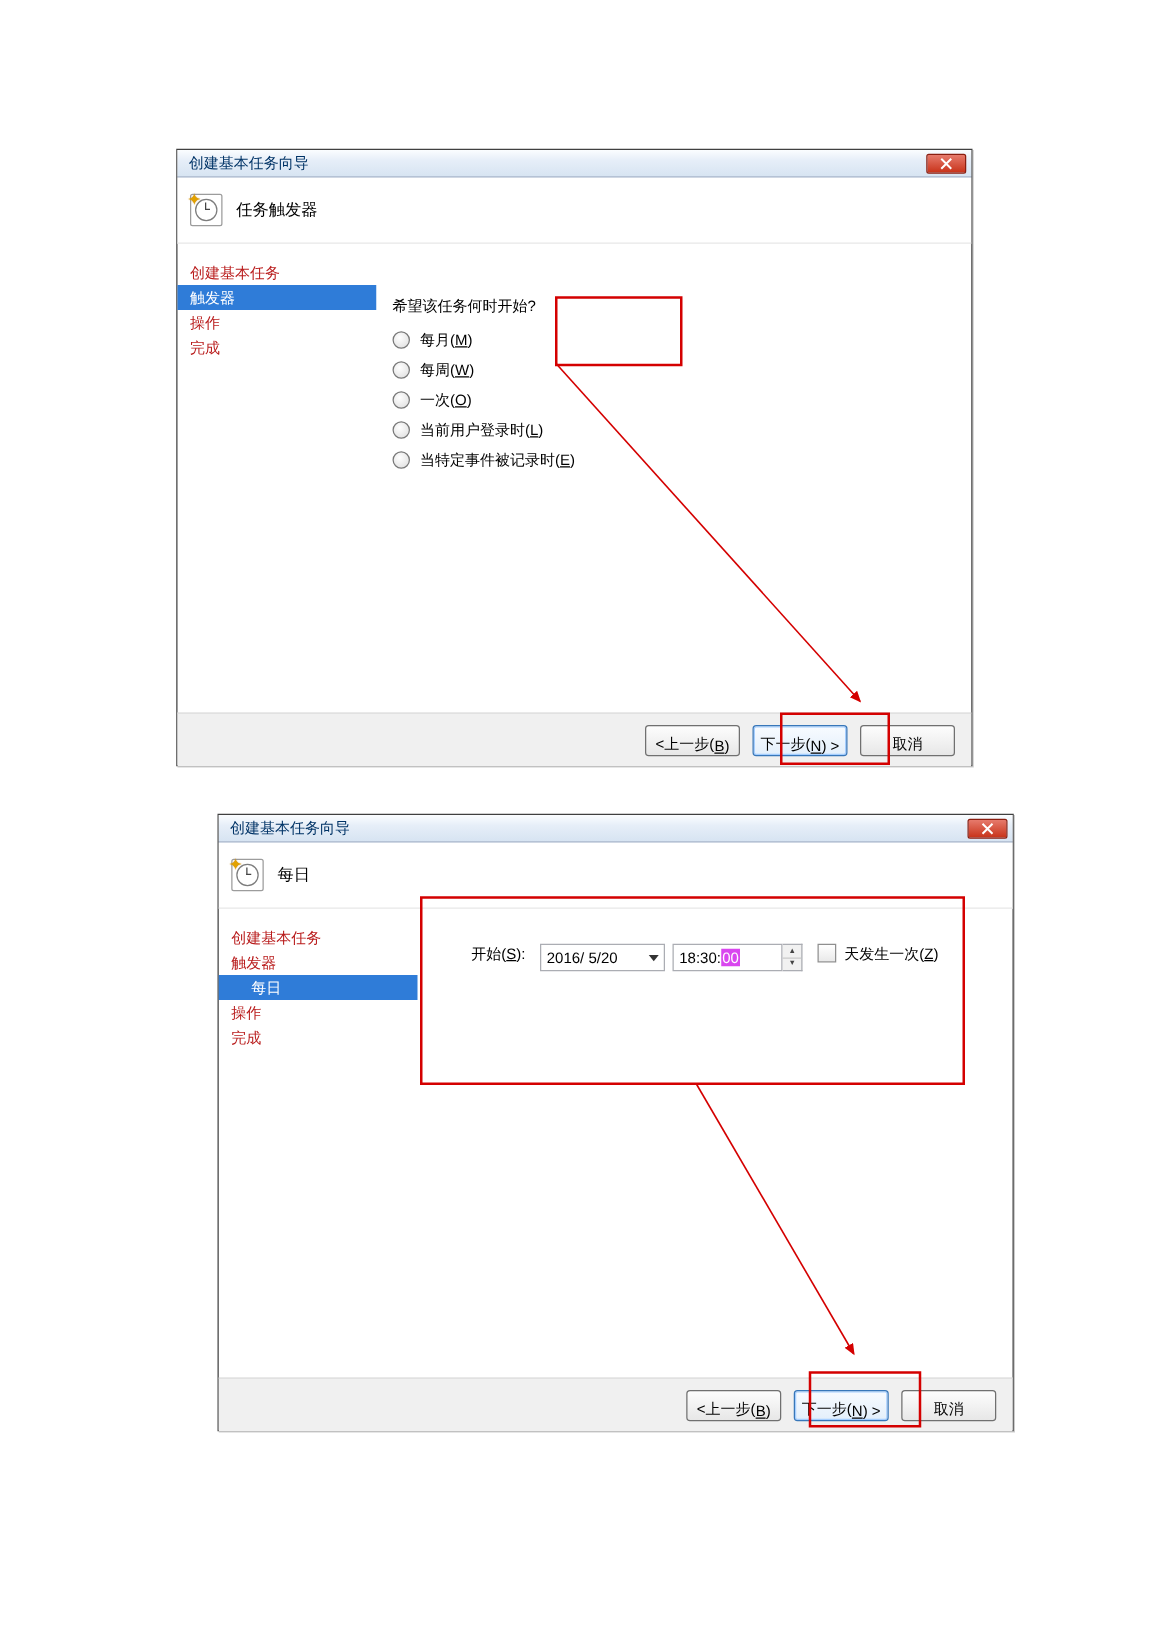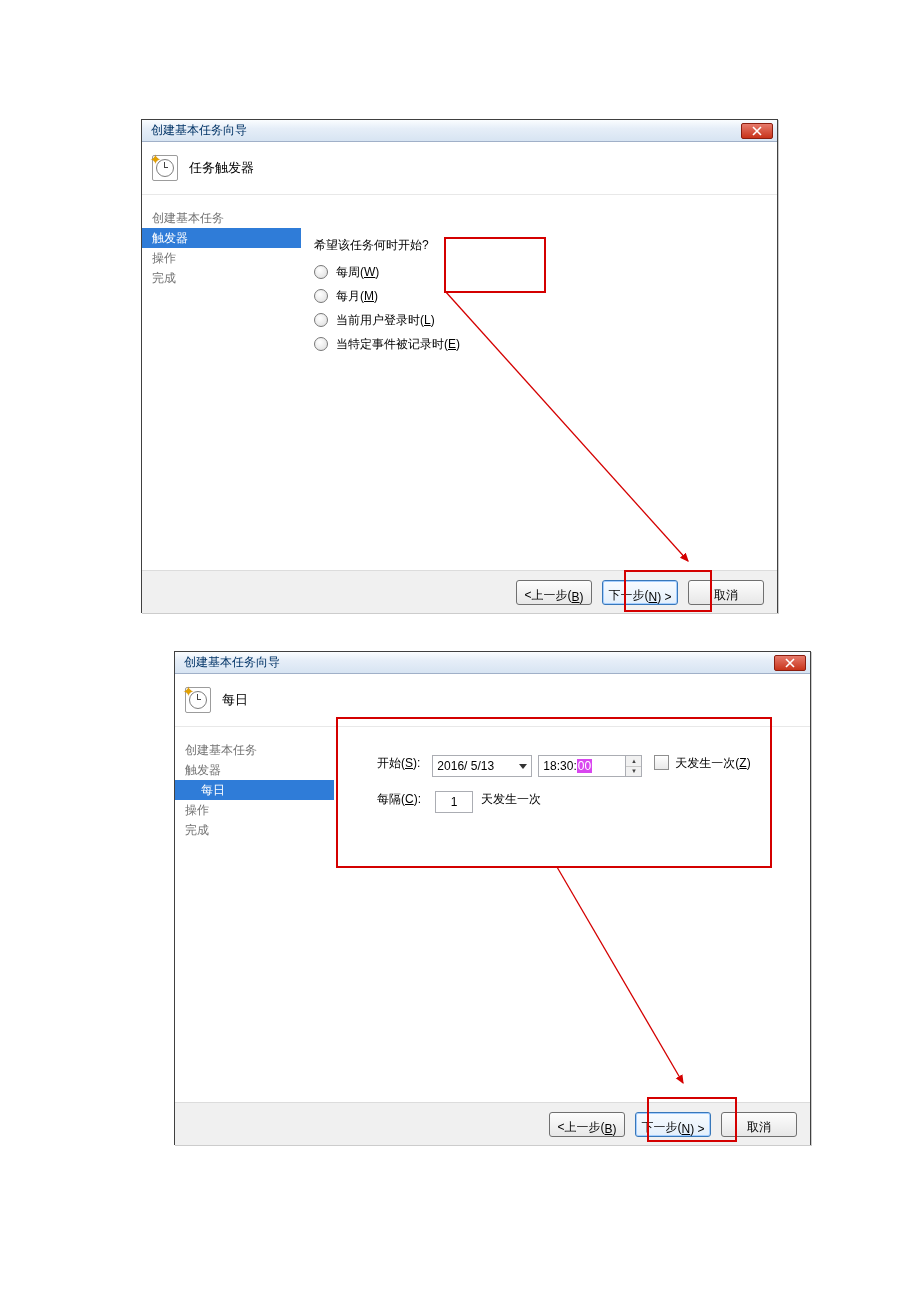--- a/index.html
+++ b/index.html
@@ -65,21 +65,21 @@
   }
   .head-icon .clock::before { content:""; position:absolute; left:7px; top:2px; width:1px; height:6px; background:#444;}
   .head-icon .clock::after { content:""; position:absolute; left:7px; top:7px; width:4px; height:1px; background:#444;}
   .head-icon .star {
     position:absolute; left:-3px; top:-4px;
     color:#e2a100; font-size:13px; text-shadow:0 0 1px #c27c00;
   }
   .head-title { font-size: 13px; font-family: Liberation Serif, serif; }
   .body-area { display: flex; }
   .sidebar { width: 159px; padding-top: 13px; }
-  .side-item { height: 20px; line-height: 20px; padding-left: 10px; color:#737373;}
+  .side-item { height: 20px; line-height: 20px; padding-left: 10px; color:#b91c1c;}
   .side-item.sub { padding-left: 26px; }
   .side-item.selected { background: #2f7cd8; color: #fff; }
   .content { flex: 1; padding: 13px 0 0 13px; position: relative; }
   .opt-row { height: 24px; display: flex; align-items: center; gap: 8px; }
   .radio {
     width: 12px; height: 12px; border: 1px solid #787878; border-radius: 50%;
     background: radial-gradient(circle at 40% 35%,#fff,#dcdcdc); display:inline-block; position:relative;
   }
   .radio.checked::after{
     content:""; position:absolute; left:3px; top:3px; width:6px; height:6px;
@@ -147,25 +147,29 @@
         <div class="side-item">创建基本任务</div>
         <div class="side-item selected">触发器</div>
         <div class="side-item">操作</div>
         <div class="side-item">完成</div>
       </div>
     <div class="content">
       <div style="margin-bottom:6px;margin-top:29px;">希望该任务何时开始?</div>
       <div id="opts1">
           <div class="opt-row">
             <span class="radio"></span>
+            <span>每月(<span class="underline">M</span>)</span>
+          </div>
+          <div class="opt-row">
+            <span class="radio"></span>
             <span>每周(<span class="underline">W</span>)</span>
           </div>
           <div class="opt-row">
             <span class="radio"></span>
-            <span>每月(<span class="underline">M</span>)</span>
+            <span>一次(<span class="underline">O</span>)</span>
           </div>
           <div class="opt-row">
             <span class="radio"></span>
             <span>当前用户登录时(<span class="underline">L</span>)</span>
           </div>
           <div class="opt-row">
             <span class="radio"></span>
             <span>当特定事件被记录时(<span class="underline">E</span>)</span>
           </div>
         </div>
@@ -222,46 +226,37 @@
         <div class="side-item sub selected">每日</div>
         <div class="side-item">操作</div>
         <div class="side-item">完成</div>
       </div>
     <div class="content" style="padding-top:28px;">
       <div class="row2" style="gap:6px; margin-bottom:10px; padding-left:30px;">
         <span class="field-label">
           <span>开始(</span><span class="underline">S</span><span>):</span>
         </span>
         <span class="datebox">
-          <span>2016/ 5/13</span>
+          <span>2016/ 5/20</span>
           <span class="drop-caret"></span>
         </span>
         <span style="display:inline-flex;">
           <span class="timebox">
             <span>18:30:</span>
               <span class="sel-seconds">00</span>
           </span>
           <span class="spinner">
             <div>▲</div>
             <div>▼</div>
           </span>
         </span>
         <span class="chk" style="margin-left:6px;"></span>
         <span>
           <span>天发生一次(</span><span class="underline">Z</span><span>)</span>
         </span>
-      </div>
-      <div class="row2" style="gap:8px; padding-left:30px;">
-        <span class="field-label">
-          <span>每隔(</span><span class="underline">C</span><span>):</span>
-        </span>
-        <span class="numbox">
-          <span>1</span>
-        </span>
-        <span>天发生一次</span>
       </div>
     </div>
   </div>
   <div class="footer">
     <div class="btn">
       <span>&lt;上一步(</span>
         <span class="underline">B</span>
         <span>)</span>
     </div>
     <div class="btn default">

